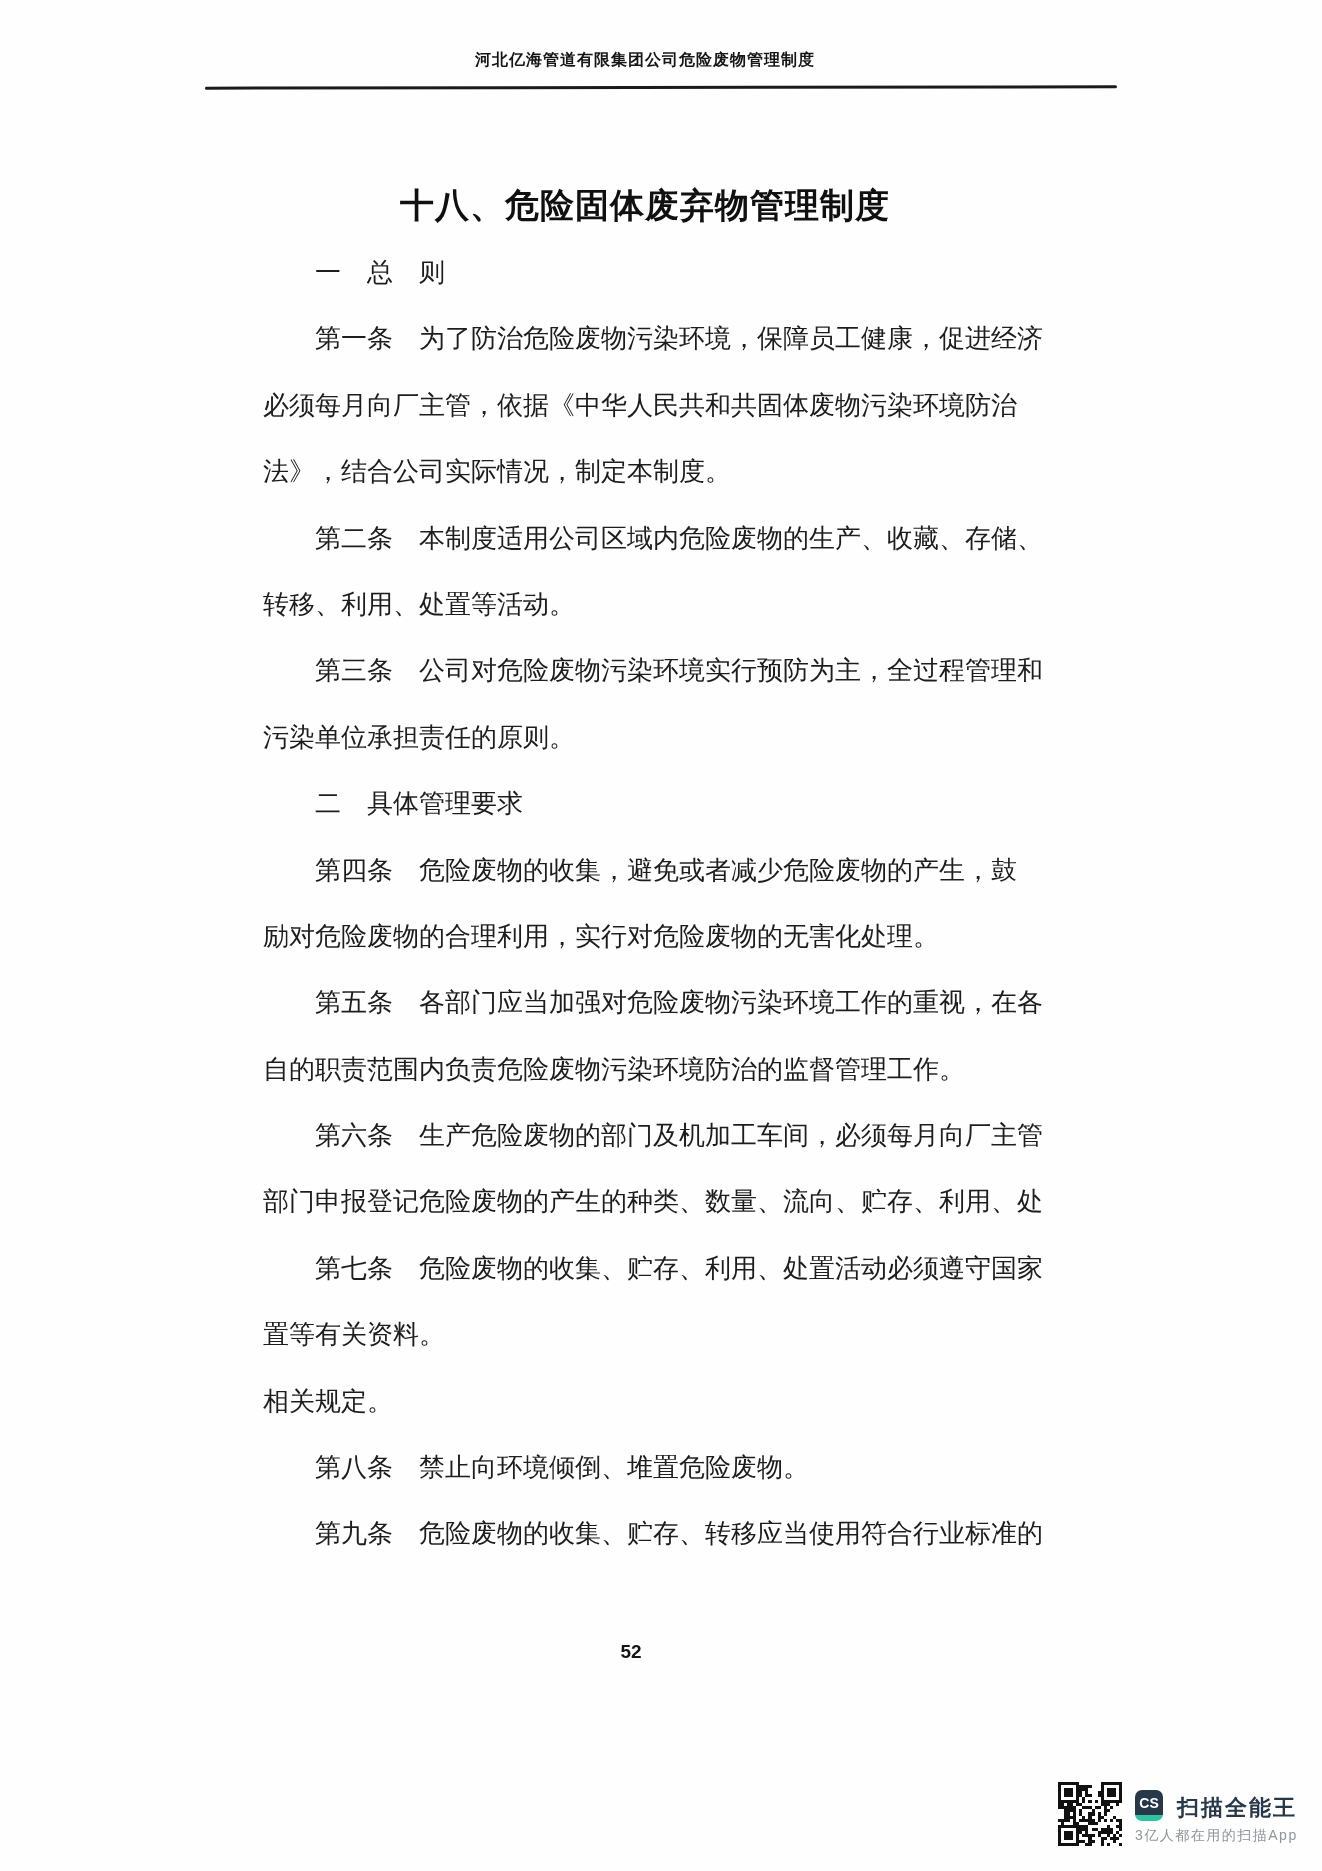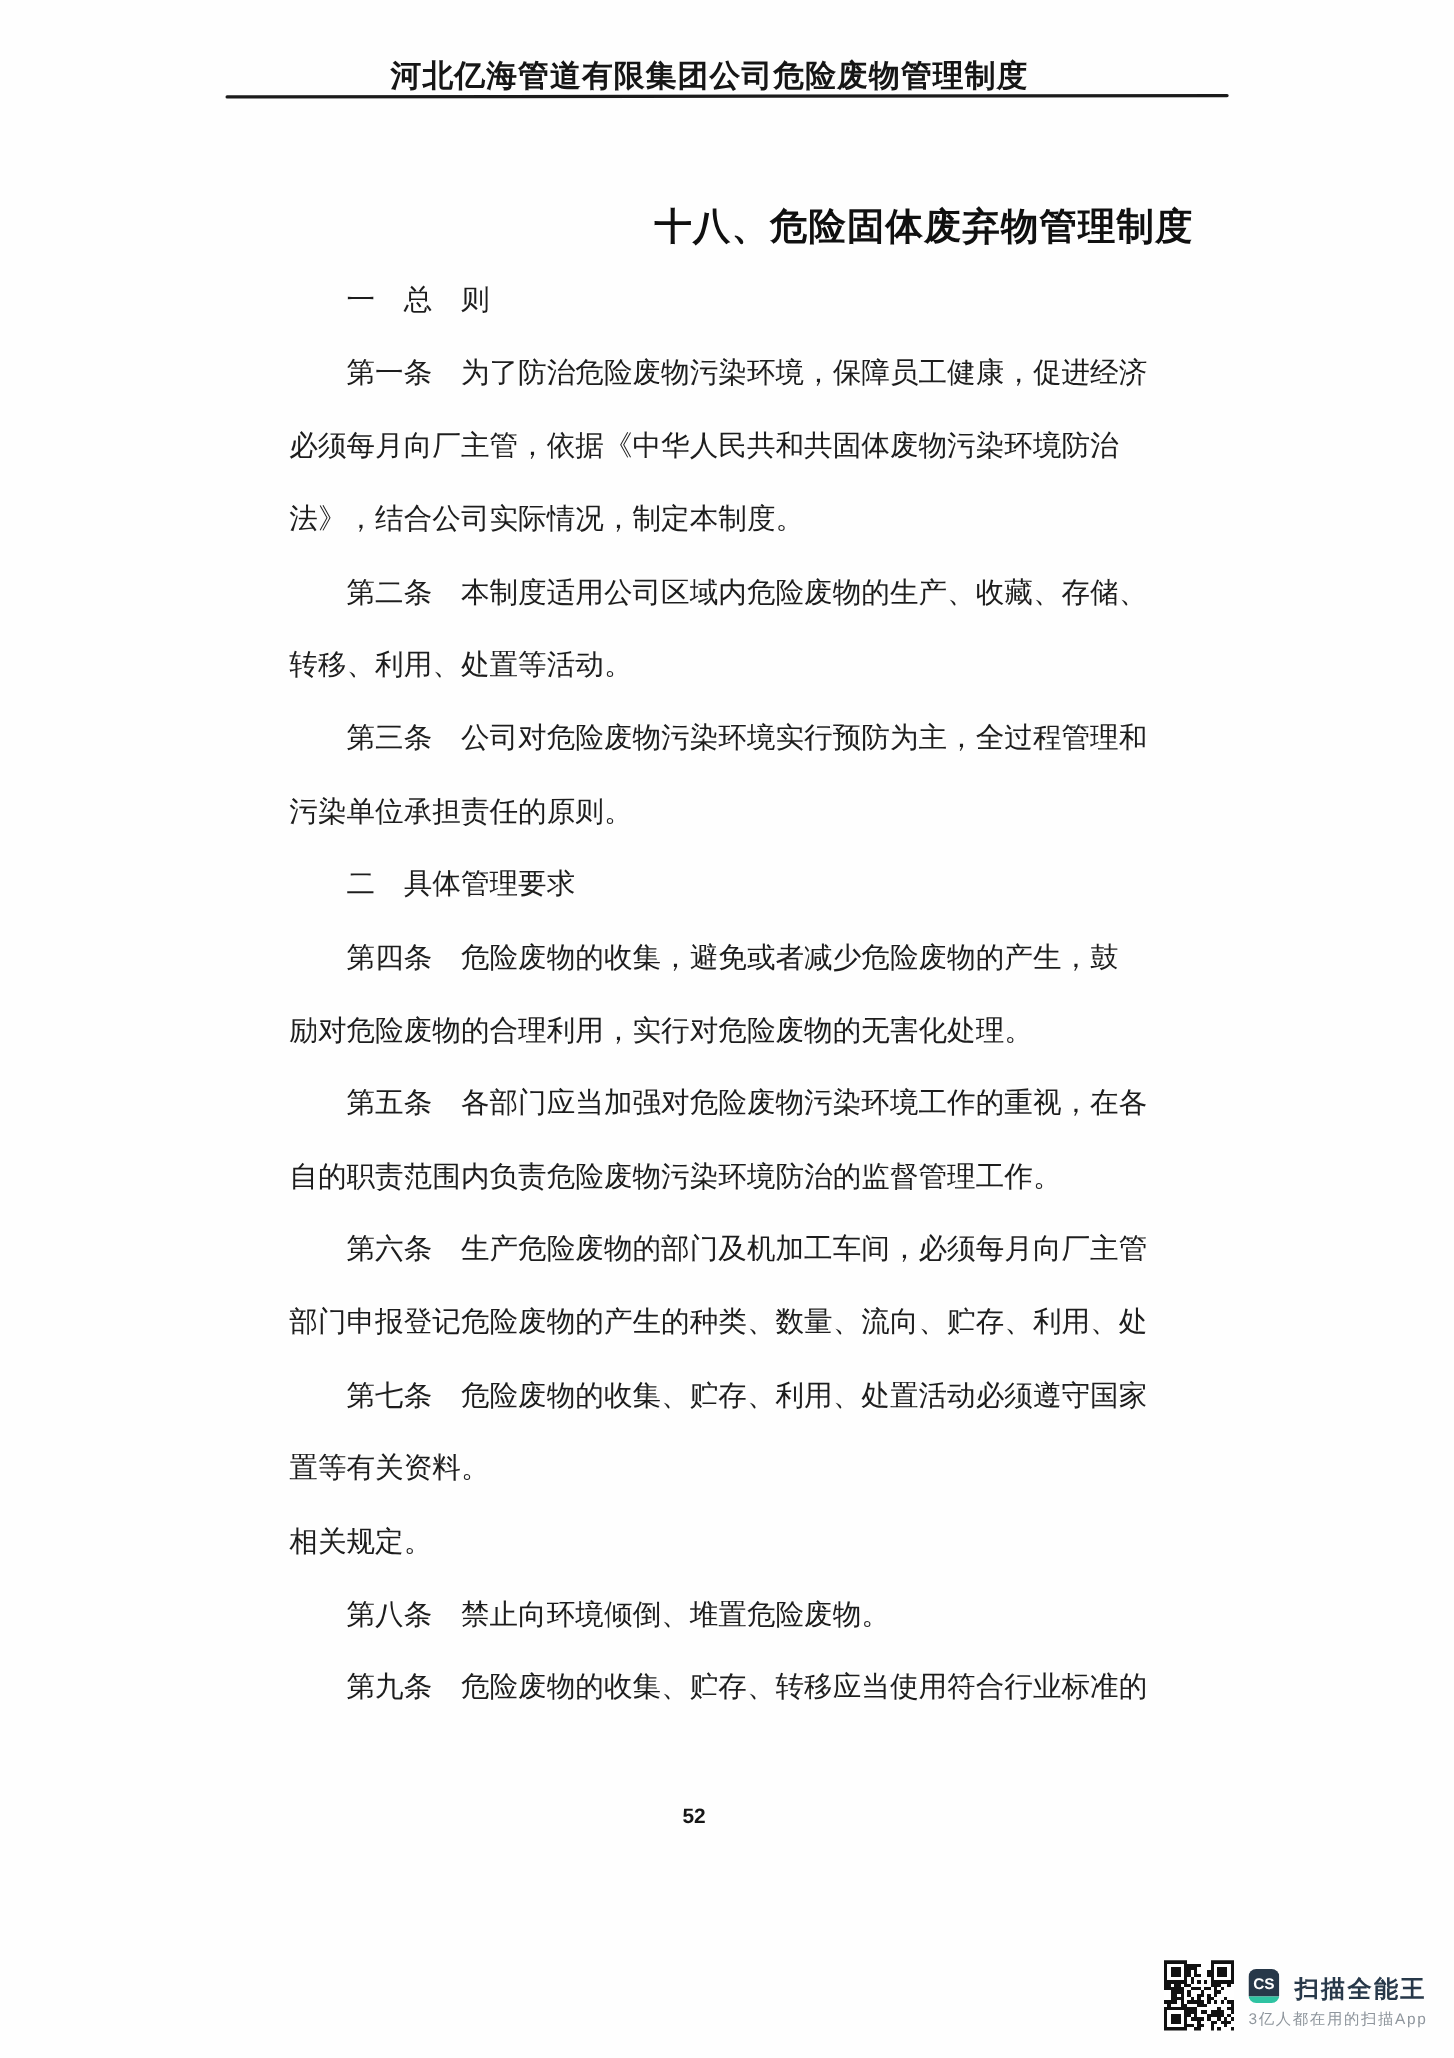--- a/index.html
+++ b/index.html
@@ -2,28 +2,28 @@
 <html style="--brand-navy: #273849; --brand-teal: #2fc3a2; --tagline-gray: #8e959c;"><head>
 <meta charset="utf-8">
 <style>
   html,body{margin:0;padding:0;background:#ffffff;}
   .page{
     position:relative;width:1322px;height:1871px;background:#fefefe;
     font-family:"Liberation Sans",sans-serif;color:#1d1d1d;overflow:hidden;
   }
   .header-title{
     position:absolute;top:50px;left:205px;width:880px;text-align:center;
-    font-size:28px;font-weight:700;letter-spacing:1px;color:#161616;
+    font-size:16px;font-weight:700;letter-spacing:1px;color:#161616;
   }
   .header-rule{
     position:absolute;top:86px;left:205px;width:912px;height:3px;
     background:#1b1b1b;border-radius:2px;transform:rotate(-0.08deg);
   }
   .chapter-title{
-    position:absolute;top:183px;left:205px;width:880px;text-align:right;
+    position:absolute;top:183px;left:205px;width:880px;text-align:center;
     font-size:34px;font-weight:800;letter-spacing:1px;color:#101010;
   }
   .body-lines{position:absolute;top:240px;left:263px;width:820px;font-family:Liberation Serif, serif;}
   .line{
     height:66.4px;line-height:66.4px;font-size:26px;white-space:nowrap;
     color:#1d1d1d;
   }
   .line.indent{padding-left:52px;}
   .page-number{
     position:absolute;top:1641px;left:631px;transform:translateX(-50%);

